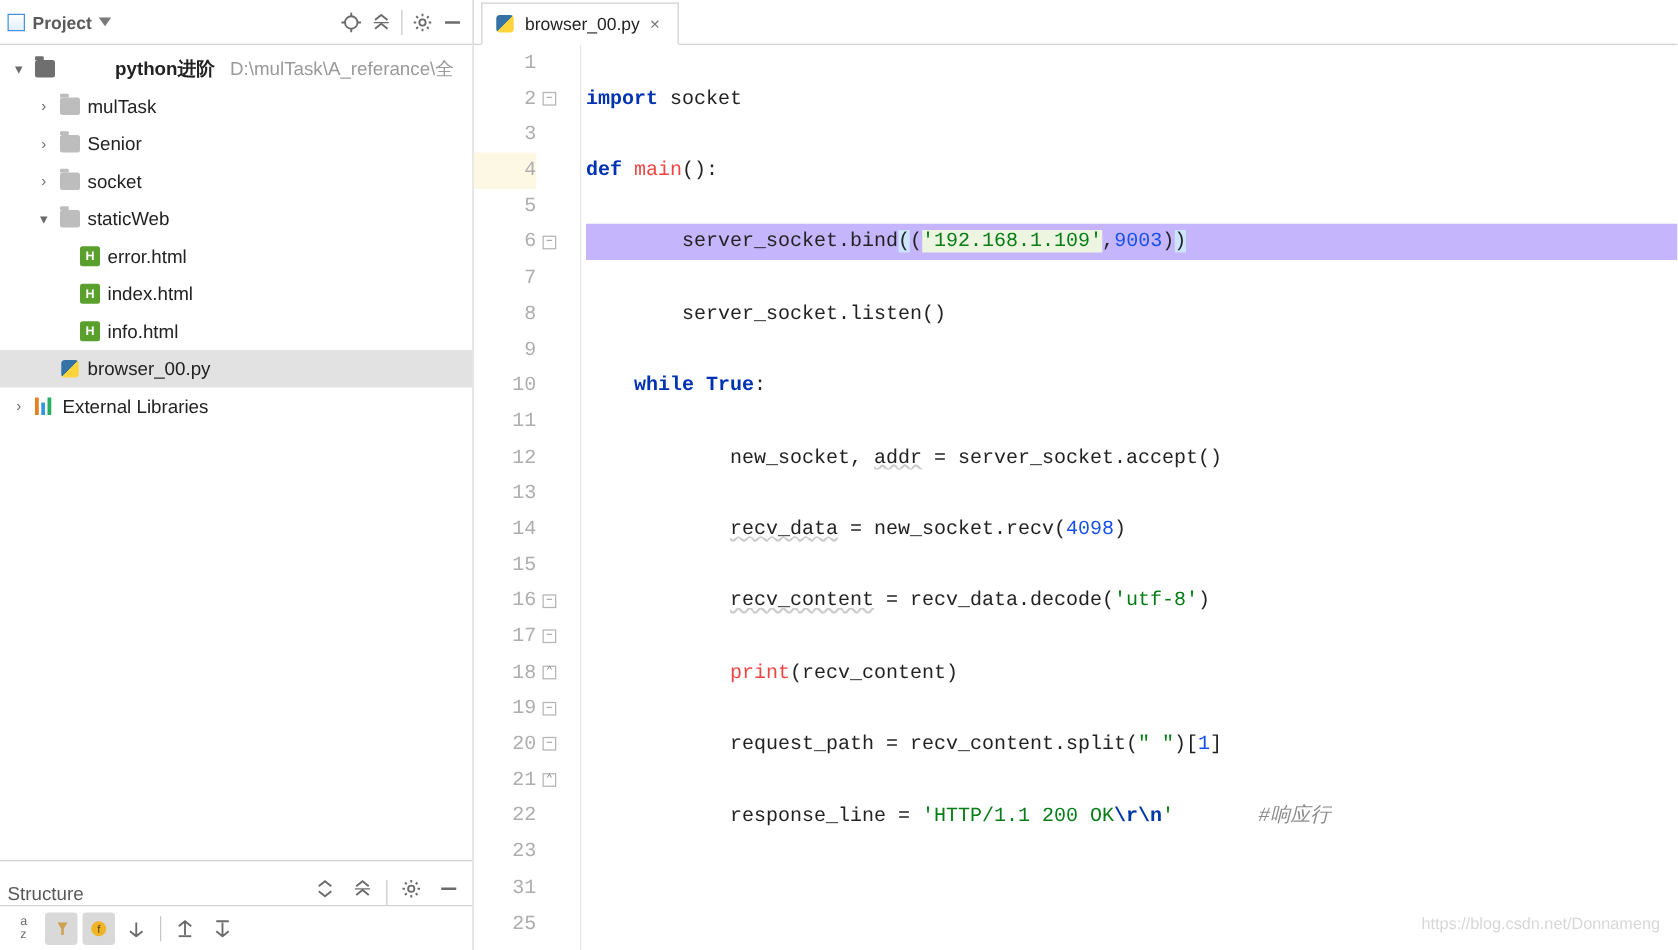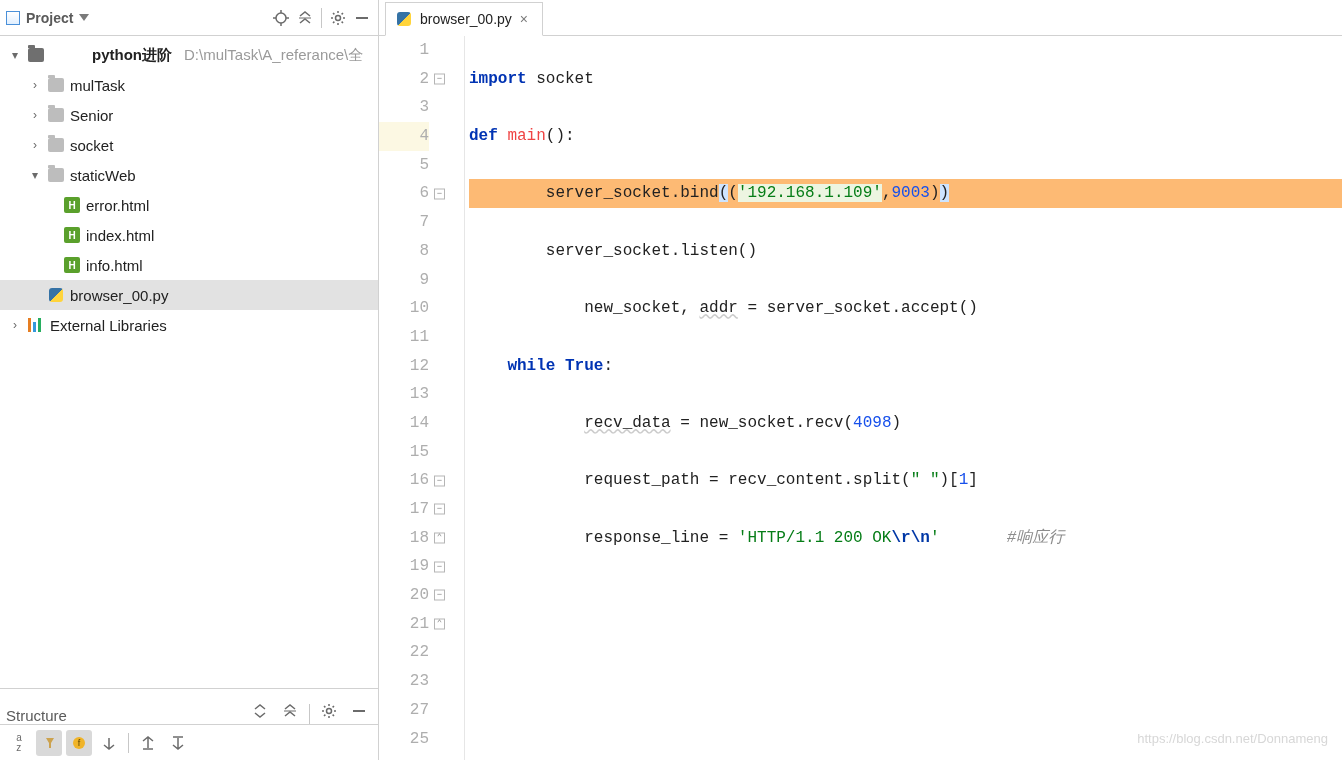--- a/index.html
+++ b/index.html
@@ -52,21 +52,21 @@
 .tab .close { color:#7a7a7a; cursor:pointer; font-size:14px; }
 
 .editor { flex:1; display:flex; min-height:0; font-family: "Consolas","Courier New",monospace; font-size:16px; line-height:28.7px; }
 .gutter { width:72px; text-align:right; color:#aeaeae; padding-right:22px; background:#fff; user-select:none; position:relative; }
 .gutter .gl { height:28.7px; position:relative; }
 .gl.cur { background:#fcf8e3; }
 .fold { position:absolute; right:-16px; top:50%; transform:translateY(-50%); width:11px; height:11px; border:1px solid #b5b5b5; background:#fff; font-size:9px; line-height:9px; text-align:center; color:#888; }
 .gutter-border { width:14px; border-right:1px solid #e6e6e6; }
 .code { flex:1; overflow:auto; white-space:pre; padding-left:4px; }
 .cl { height:28.7px; }
-.cl.cur { background:#fdba74; }
+.cl.cur { background:#c4b5fd; }
 .kw { color:#0033B3; font-weight:bold; }
 .fn { color:#ef4444; }
 .str { color:#067D17; }
 .num { color:#1750EB; }
 .esc { color:#0037A6; font-weight:bold;}
 .cmt { color:#8C8C8C; font-style:italic; }
 .und { text-decoration: underline wavy #cccccc; text-decoration-skip-ink: none;}
 .hl { background:#cde4ff; }
 .hl-str{ background:#edf5e1; }
 
@@ -256,32 +256,34 @@
        <div class="gl"><span>14</span></div>
        <div class="gl"><span>15</span></div>
        <div class="gl"><span>16</span><span class="fold">−</span></div>
        <div class="gl"><span>17</span><span class="fold">−</span></div>
        <div class="gl"><span>18</span><span class="fold">⌃</span></div>
        <div class="gl"><span>19</span><span class="fold">−</span></div>
        <div class="gl"><span>20</span><span class="fold">−</span></div>
        <div class="gl"><span>21</span><span class="fold">⌃</span></div>
        <div class="gl"><span>22</span></div>
        <div class="gl"><span>23</span></div>
-       <div class="gl"><span>27</span></div>
+       <div class="gl"><span>31</span></div>
        <div class="gl"><span>25</span></div>
      </div>
      <div class="gutter-border"></div>
      <div class="code">
 <div class="cl"><span class="kw">import</span><span> socket</span></div>
 <div class="cl"><span class="kw">def</span><span class="fn"> main</span><span>():</span></div>
 <div class="cl cur"><span>        </span><span>server_socket.bind</span><span class="hl">(</span><span>(</span><span class="str hl-str">'192.168.1.109'</span><span>,</span><span class="num">9003</span><span>)</span><span class="hl">)</span></div>
 <div class="cl"><span>        </span><span>server_socket.listen()</span></div>
+<div class="cl">    <span class="kw">while </span><span class="kw">True</span><span>:</span></div>
 <div class="cl"><span>            </span><span>new_socket, </span><span class="und">addr</span><span> = server_socket.accept()</span></div>
-<div class="cl">    <span class="kw">while </span><span class="kw">True</span><span>:</span></div>
 <div class="cl"><span>            </span><span class="und">recv_data</span><span> = new_socket.recv(</span><span class="num">4098</span><span>)</span></div>
+<div class="cl"><span>            </span><span class="und">recv_content</span><span> = recv_data.decode(</span><span class="str">'utf-8'</span><span>)</span></div>
+<div class="cl"><span>            </span><span class="fn">print</span><span>(recv_content)</span></div>
 <div class="cl"><span>            </span><span>request_path = recv_content.split(</span><span class="str">" "</span><span>)[</span><span class="num">1</span><span>]</span></div>
 <div class="cl"><span>            </span><span>response_line = </span><span class="str">'HTTP/1.1 200 OK</span><span class="str esc">\r\n</span><span class="str">'</span><span>       </span><span class="cmt">#响应行</span></div>
 
 
 
 
 
 
 
 

